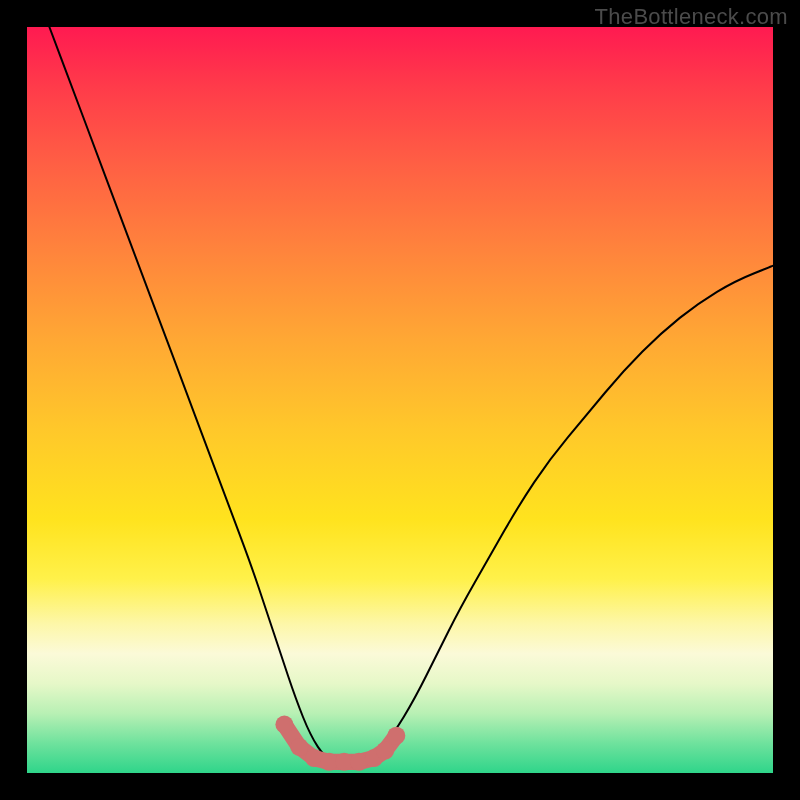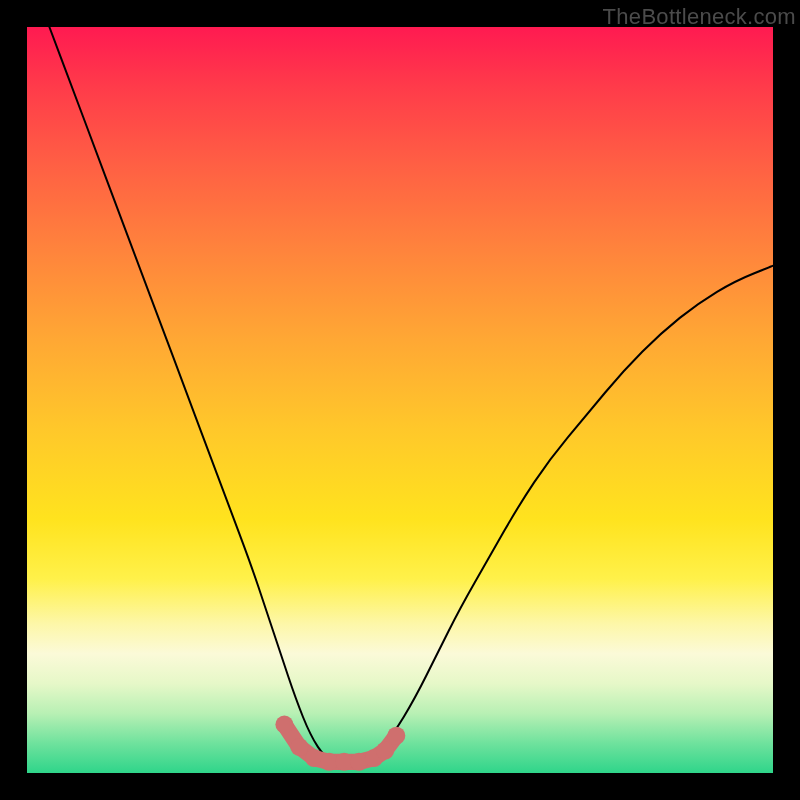--- a/index.html
+++ b/index.html
@@ -40,21 +40,21 @@
       #fbfad8 84%,
       #e6f8c8 88%,
       #b8f0b4 92%,
       #6fe29d 96%,
       #2fd58a 100%
     );
   }
   .attribution {
     position: absolute;
     top: 4px;
-    right: 4px;
+    right: 12px;
     color: #4b4b4b;
     font-size: 22px;
     font-weight: 400;
     letter-spacing: 0.3px;
     z-index: 10;
     user-select: none;
   }
   svg.overlay {
     position: absolute;
     left: 0;

